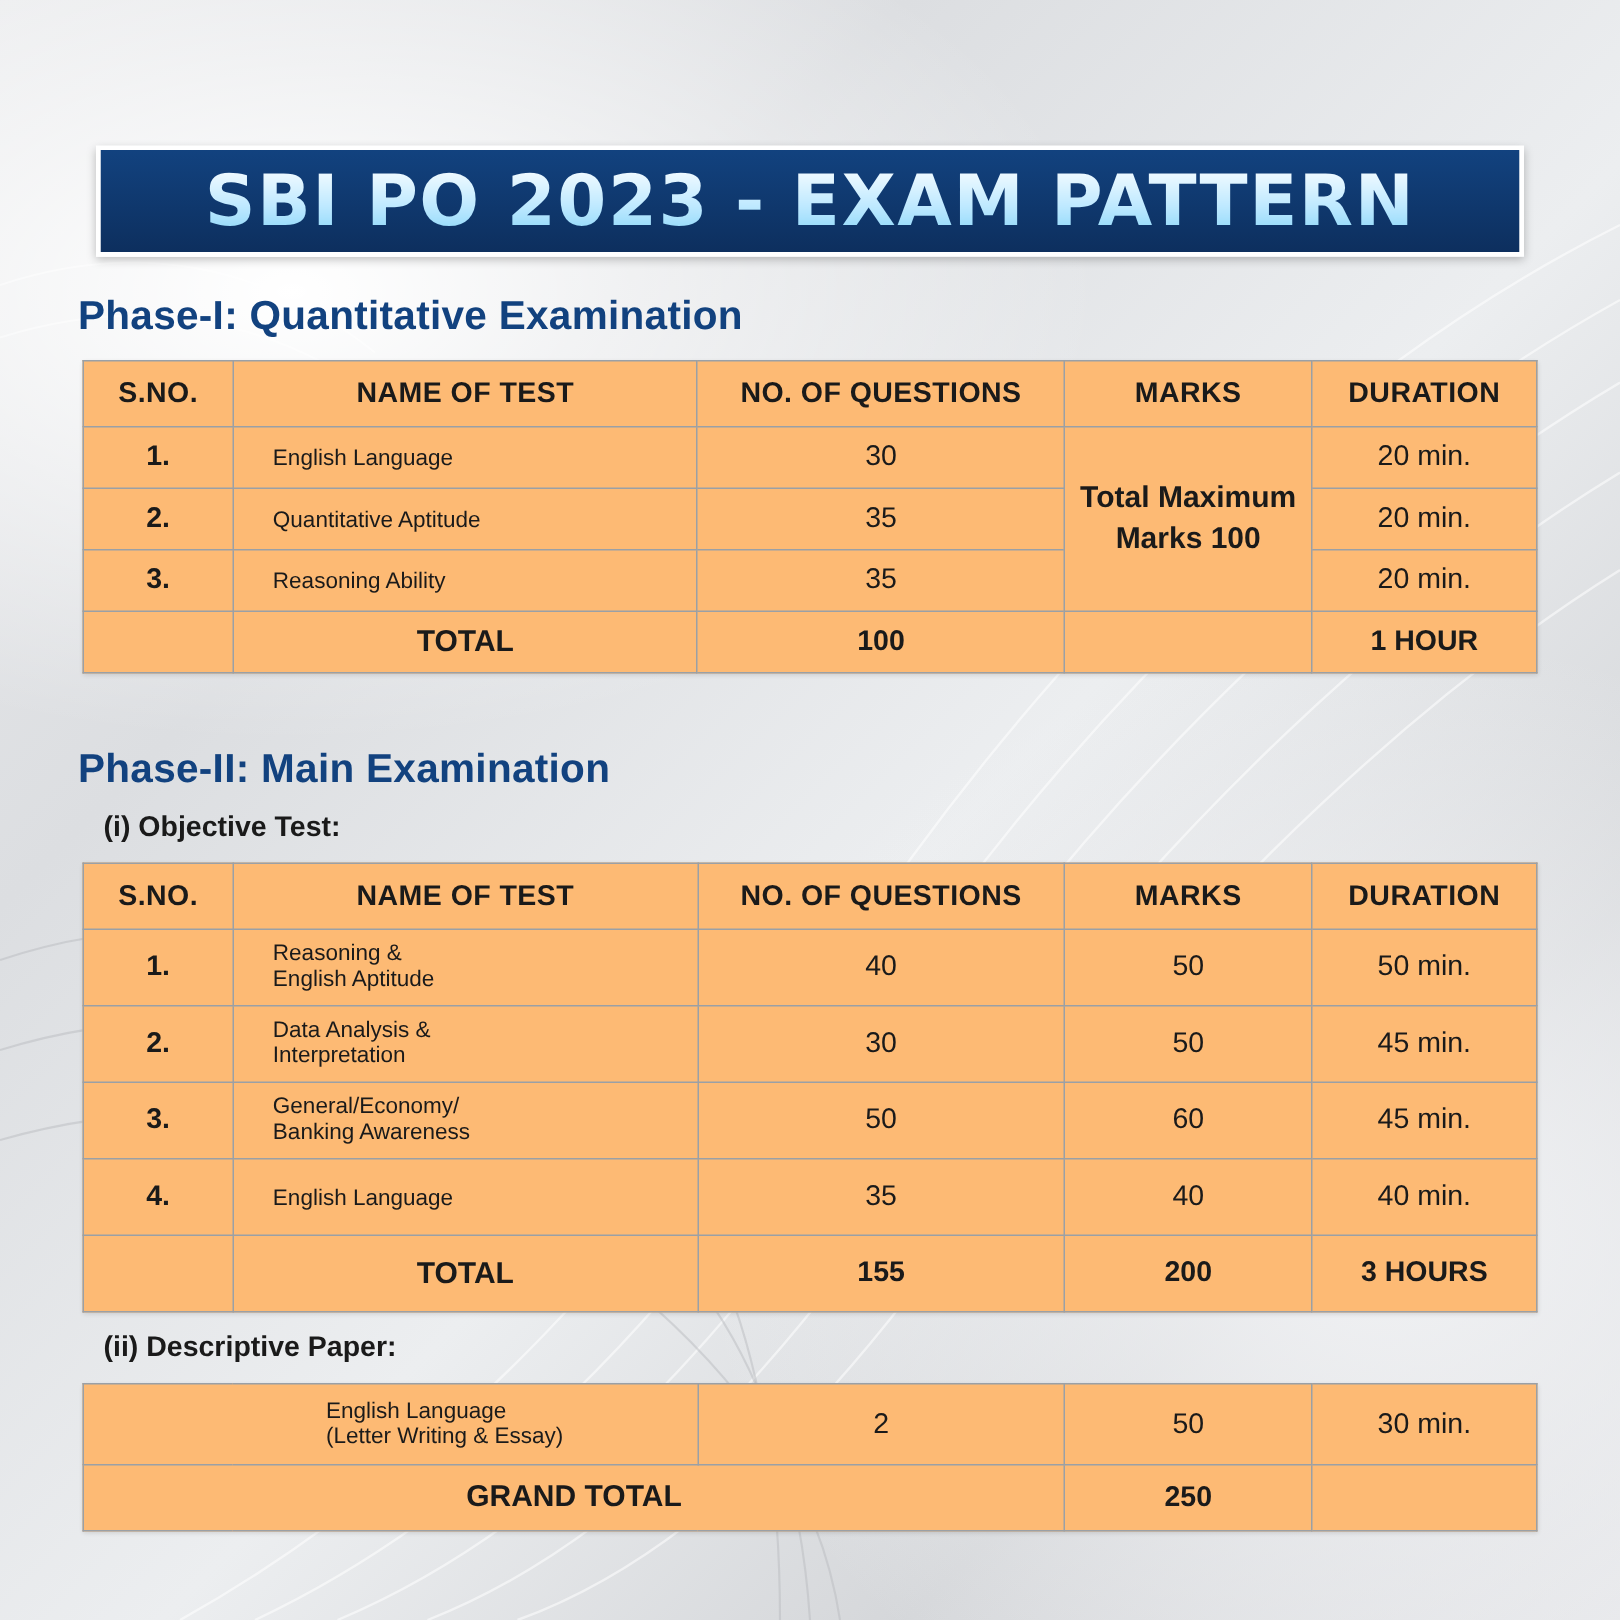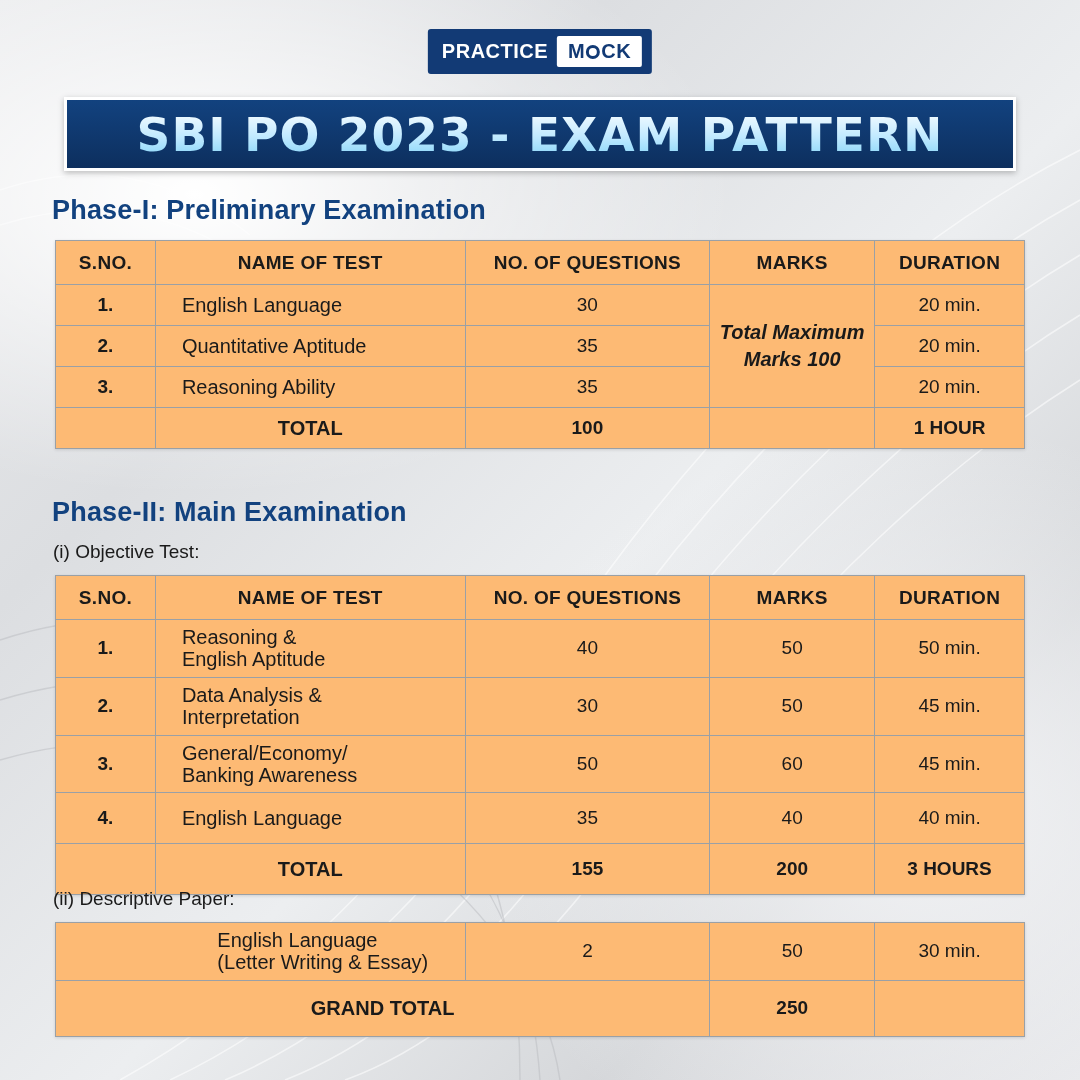--- a/index.html
+++ b/index.html
@@ -67,22 +67,23 @@
   .phase-heading {
     position: absolute;
     color: #12427f;
     font-weight: bold;
     font-size: 27px;
     letter-spacing: 0.2px;
   }
   .sub-heading {
     position: absolute;
     color: #1a1a1a;
-    font-weight: normal;
+    font-weight: bold;
     font-size: 19px;
+    margin-left: 16px;
   }
 
   
   table {
     position: absolute;
     border-collapse: collapse;
     background: #fdba74;
     box-shadow: 0 1px 3px rgba(0,0,0,0.12);
   }
   table td, table th {
@@ -92,25 +93,25 @@
     font-size: 19px;
     padding: 6px 4px;
   }
   table th {
     font-weight: bold;
     font-size: 19px;
     letter-spacing: 0.3px;
     height: 44px;
   }
   .b { font-weight: bold; }
-  .nm { text-align: left; padding-left: 26px; font-size: 20px; }
+  .nm { text-align: left; padding-left: 26px; font-size: 15px; }
   .nm-c { text-align: center; font-weight: bold; font-size: 20px; }
   .tall { height: 41px; }
   .two-line { line-height: 1.12; }
-  .marks-merge { font-weight: bold; font-size: 20px; line-height: 1.35; font-style: italic; }
+  .marks-merge { font-weight: bold; font-size: 20px; line-height: 1.35; }
 </style>
 </head>
 <body>
 
 <div class="page">
 
   <div class="bg-deco">
     <svg viewBox="0 0 1080 1080" preserveAspectRatio="none" aria-hidden="true">
       <g fill="none" stroke="#ffffff" stroke-opacity="0.55" stroke-width="1.6">
         <path d="M1080 150 C 880 250, 700 430, 560 640 C 440 820, 300 980, 120 1080"></path>
@@ -124,34 +125,26 @@
         <path d="M0 700 C 130 660, 255 685, 370 765 C 470 835, 530 930, 540 1080"></path>
         <path d="M0 760 C 140 720, 265 750, 385 830 C 480 900, 545 980, 560 1080"></path>
       </g>
       <g fill="none" stroke="#ffffff" stroke-opacity="0.45" stroke-width="1.4">
         <path d="M0 190 C 90 160, 175 175, 250 235"></path>
         <path d="M0 225 C 95 195, 185 212, 262 272"></path>
       </g>
     </svg>
   </div>
 
-  <div class="logo-wrap">
-    <span class="logo-practice">PRACTICE</span>
-    <span class="logo-mock">
-      <span>M</span>
-      <span class="ring"></span>
-      <span>CK</span>
-    </span>
-  </div>
 
   <div class="title-banner">
     <div class="title-text">SBI PO 2023 - EXAM PATTERN</div>
   </div>
 
-  <div class="phase-heading" style="top:195px; left:52px;">Phase-I: Preliminary Examination</div>
+  <div class="phase-heading" style="top:195px; left:52px;">Phase-I: Quantitative Examination</div>
 
   <table style="top:240px; left:55px; width:970px;">
     <colgroup>
       <col style="width:100px">
         <col style="width:310px">
         <col style="width:245px">
         <col style="width:165px">
         <col style="width:150px">
     </colgroup>
     <thead>
@@ -276,21 +269,21 @@
       <tr style="height:54px">
         <td style="border-right:none"></td>
         <td class="nm two-line" style="border-left:none; padding-left:62px; text-align:left">
           <div>English Language</div>
           <div>(Letter Writing &amp; Essay)</div>
         </td>
         <td>2</td>
         <td>50</td>
         <td>30 min.</td>
       </tr>
-      <tr style="height:56px">
+      <tr style="height:44px">
         <td class="nm-c" colspan="3">GRAND TOTAL</td>
         <td class="b">250</td>
         <td></td>
       </tr>
     </tbody>
   </table>
 
 </div>
 
 </body></html>

